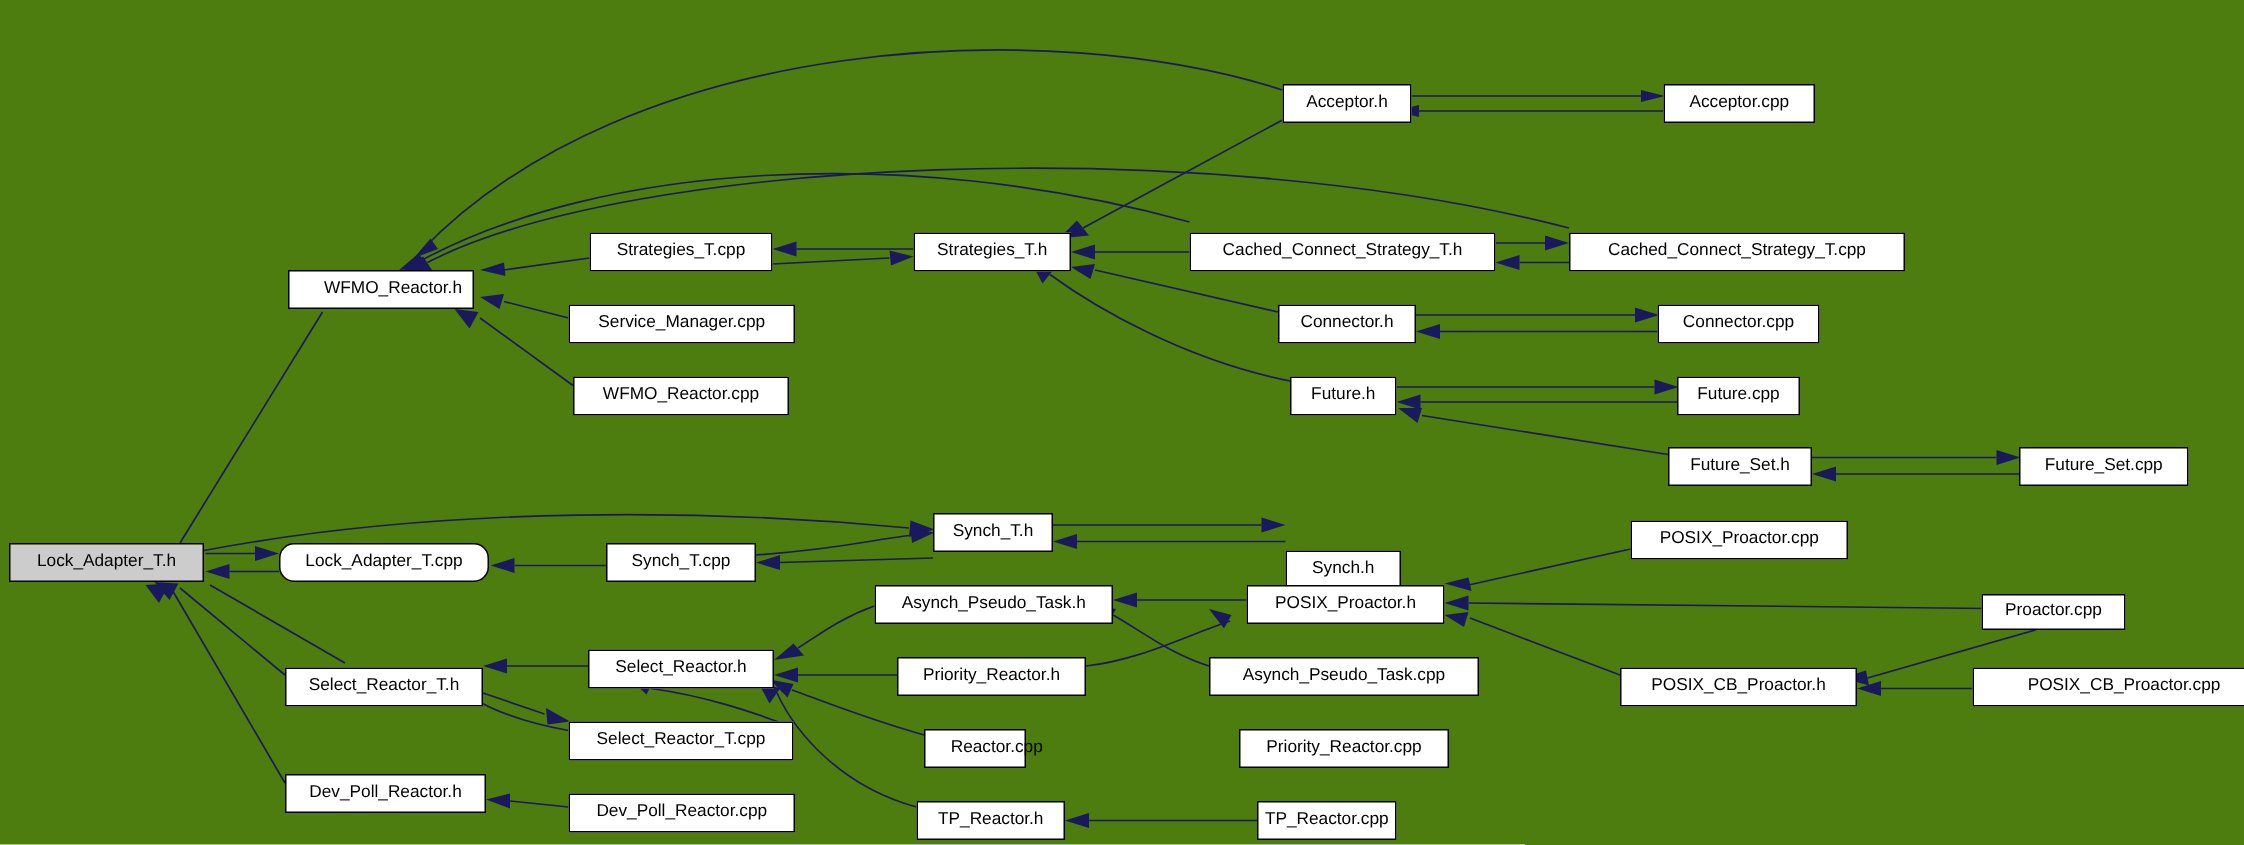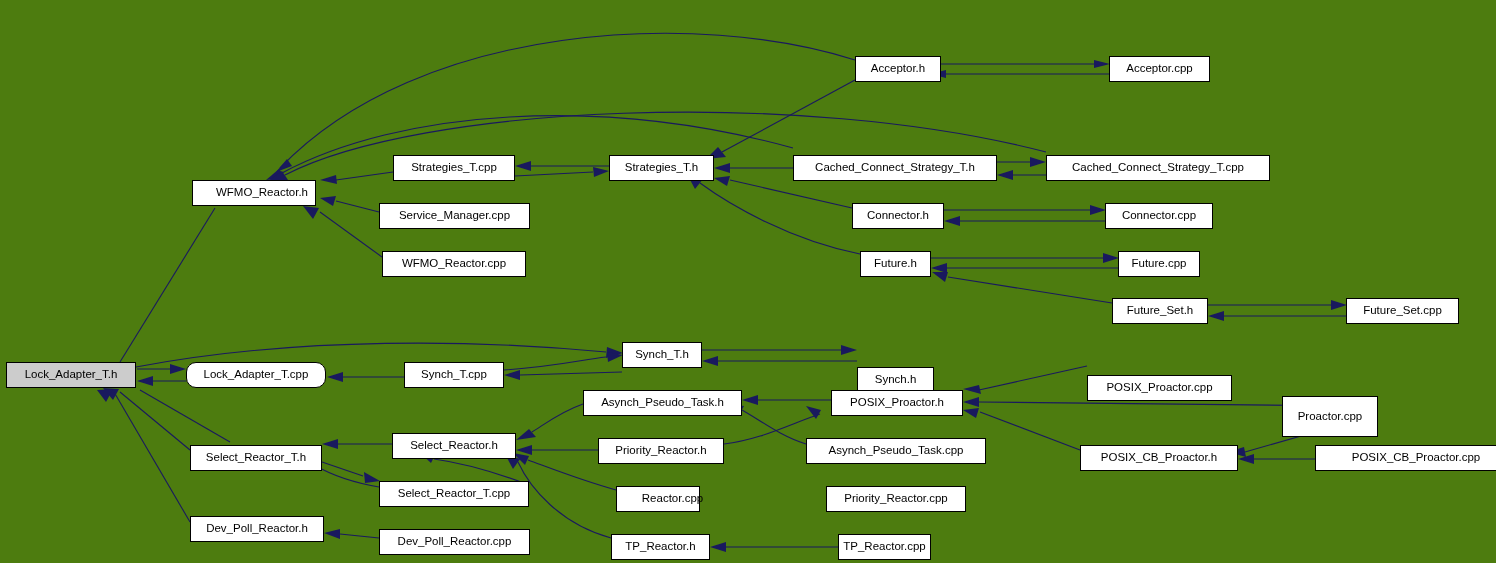--- a/index.html
+++ b/index.html
@@ -212,39 +212,39 @@
       </div>
       <div class="node-box" style="left: 1346px; top: 298px; width: 113px; height: 26px;">
         <span class="node-label">Future_Set.cpp</span>
       </div>
       <div class="node-box" style="left: 622px; top: 342px; width: 80px; height: 26px;">
         <span class="node-label">Synch_T.h</span>
       </div>
       <div class="node-box" style="left: 857px; top: 342px; width: 77px; height: 26px; margin-top: 25px;">
         <span class="node-label">Synch.h</span>
       </div>
-      <div class="node-box" style="left: 1087px; top: 347px; width: 145px; height: 26px; margin-top: 28px;">
+      <div class="node-box" style="left: 1087px; top: 347px; width: 145px; height: 26px;">
         <span class="node-label">POSIX_Proactor.cpp</span>
       </div>
       <div class="node-box highlight" style="left: 6px; top: 362px; width: 130px; height: 26px;">
         <span class="node-label">Lock_Adapter_T.h</span>
       </div>
       <div class="node-box" style="left: 186px; top: 362px; width: 140px; height: 26px; border-radius: 10px;">
         <span class="node-label">Lock_Adapter_T.cpp</span>
       </div>
       <div class="node-box" style="left: 404px; top: 362px; width: 100px; height: 26px;">
         <span class="node-label">Synch_T.cpp</span>
       </div>
       <div class="node-box" style="left: 583px; top: 390px; width: 159px; height: 26px;">
         <span class="node-label">Asynch_Pseudo_Task.h</span>
       </div>
       <div class="node-box" style="left: 831px; top: 390px; width: 132px; height: 26px;">
         <span class="node-label">POSIX_Proactor.h</span>
       </div>
-      <div class="node-box" style="left: 1282px; top: 396px; width: 96px; height: 41px;">
+      <div class="node-box" style="left: 1321px; top: 396px; width: 96px; height: 24px;">
         <span class="node-label">Proactor.cpp</span>
       </div>
       <div class="node-box" style="left: 392px; top: 433px; width: 124px; height: 26px;">
         <span class="node-label">Select_Reactor.h</span>
       </div>
       <div class="node-box" style="left: 598px; top: 438px; width: 126px; height: 26px;">
         <span class="node-label">Priority_Reactor.h</span>
       </div>
       <div class="node-box" style="left: 806px; top: 438px; width: 180px; height: 26px;">
         <span class="node-label">Asynch_Pseudo_Task.cpp</span>
@@ -254,21 +254,21 @@
       </div>
       <div class="node-box" style="left: 1080px; top: 445px; width: 158px; height: 26px;">
         <span class="node-label">POSIX_CB_Proactor.h</span>
       </div>
       <div class="node-box" style="left: 1315px; top: 445px; width: 202px; height: 26px;">
         <span class="node-label">POSIX_CB_Proactor.cpp</span>
       </div>
       <div class="node-box" style="left: 379px; top: 481px; width: 150px; height: 26px;">
         <span class="node-label">Select_Reactor_T.cpp</span>
       </div>
-      <div class="node-box" style="left: 616px; top: 486px; width: 84px; height: 26px; padding-left: 29px;">
+      <div class="node-box" style="left: 616px; top: 486px; width: 68px; height: 26px; padding-left: 29px;">
         <span class="node-label">Reactor.cpp</span>
       </div>
       <div class="node-box" style="left: 826px; top: 486px; width: 140px; height: 26px;">
         <span class="node-label">Priority_Reactor.cpp</span>
       </div>
       <div class="node-box" style="left: 190px; top: 516px; width: 134px; height: 26px;">
         <span class="node-label">Dev_Poll_Reactor.h</span>
       </div>
       <div class="node-box" style="left: 379px; top: 529px; width: 151px; height: 26px;">
         <span class="node-label">Dev_Poll_Reactor.cpp</span>

